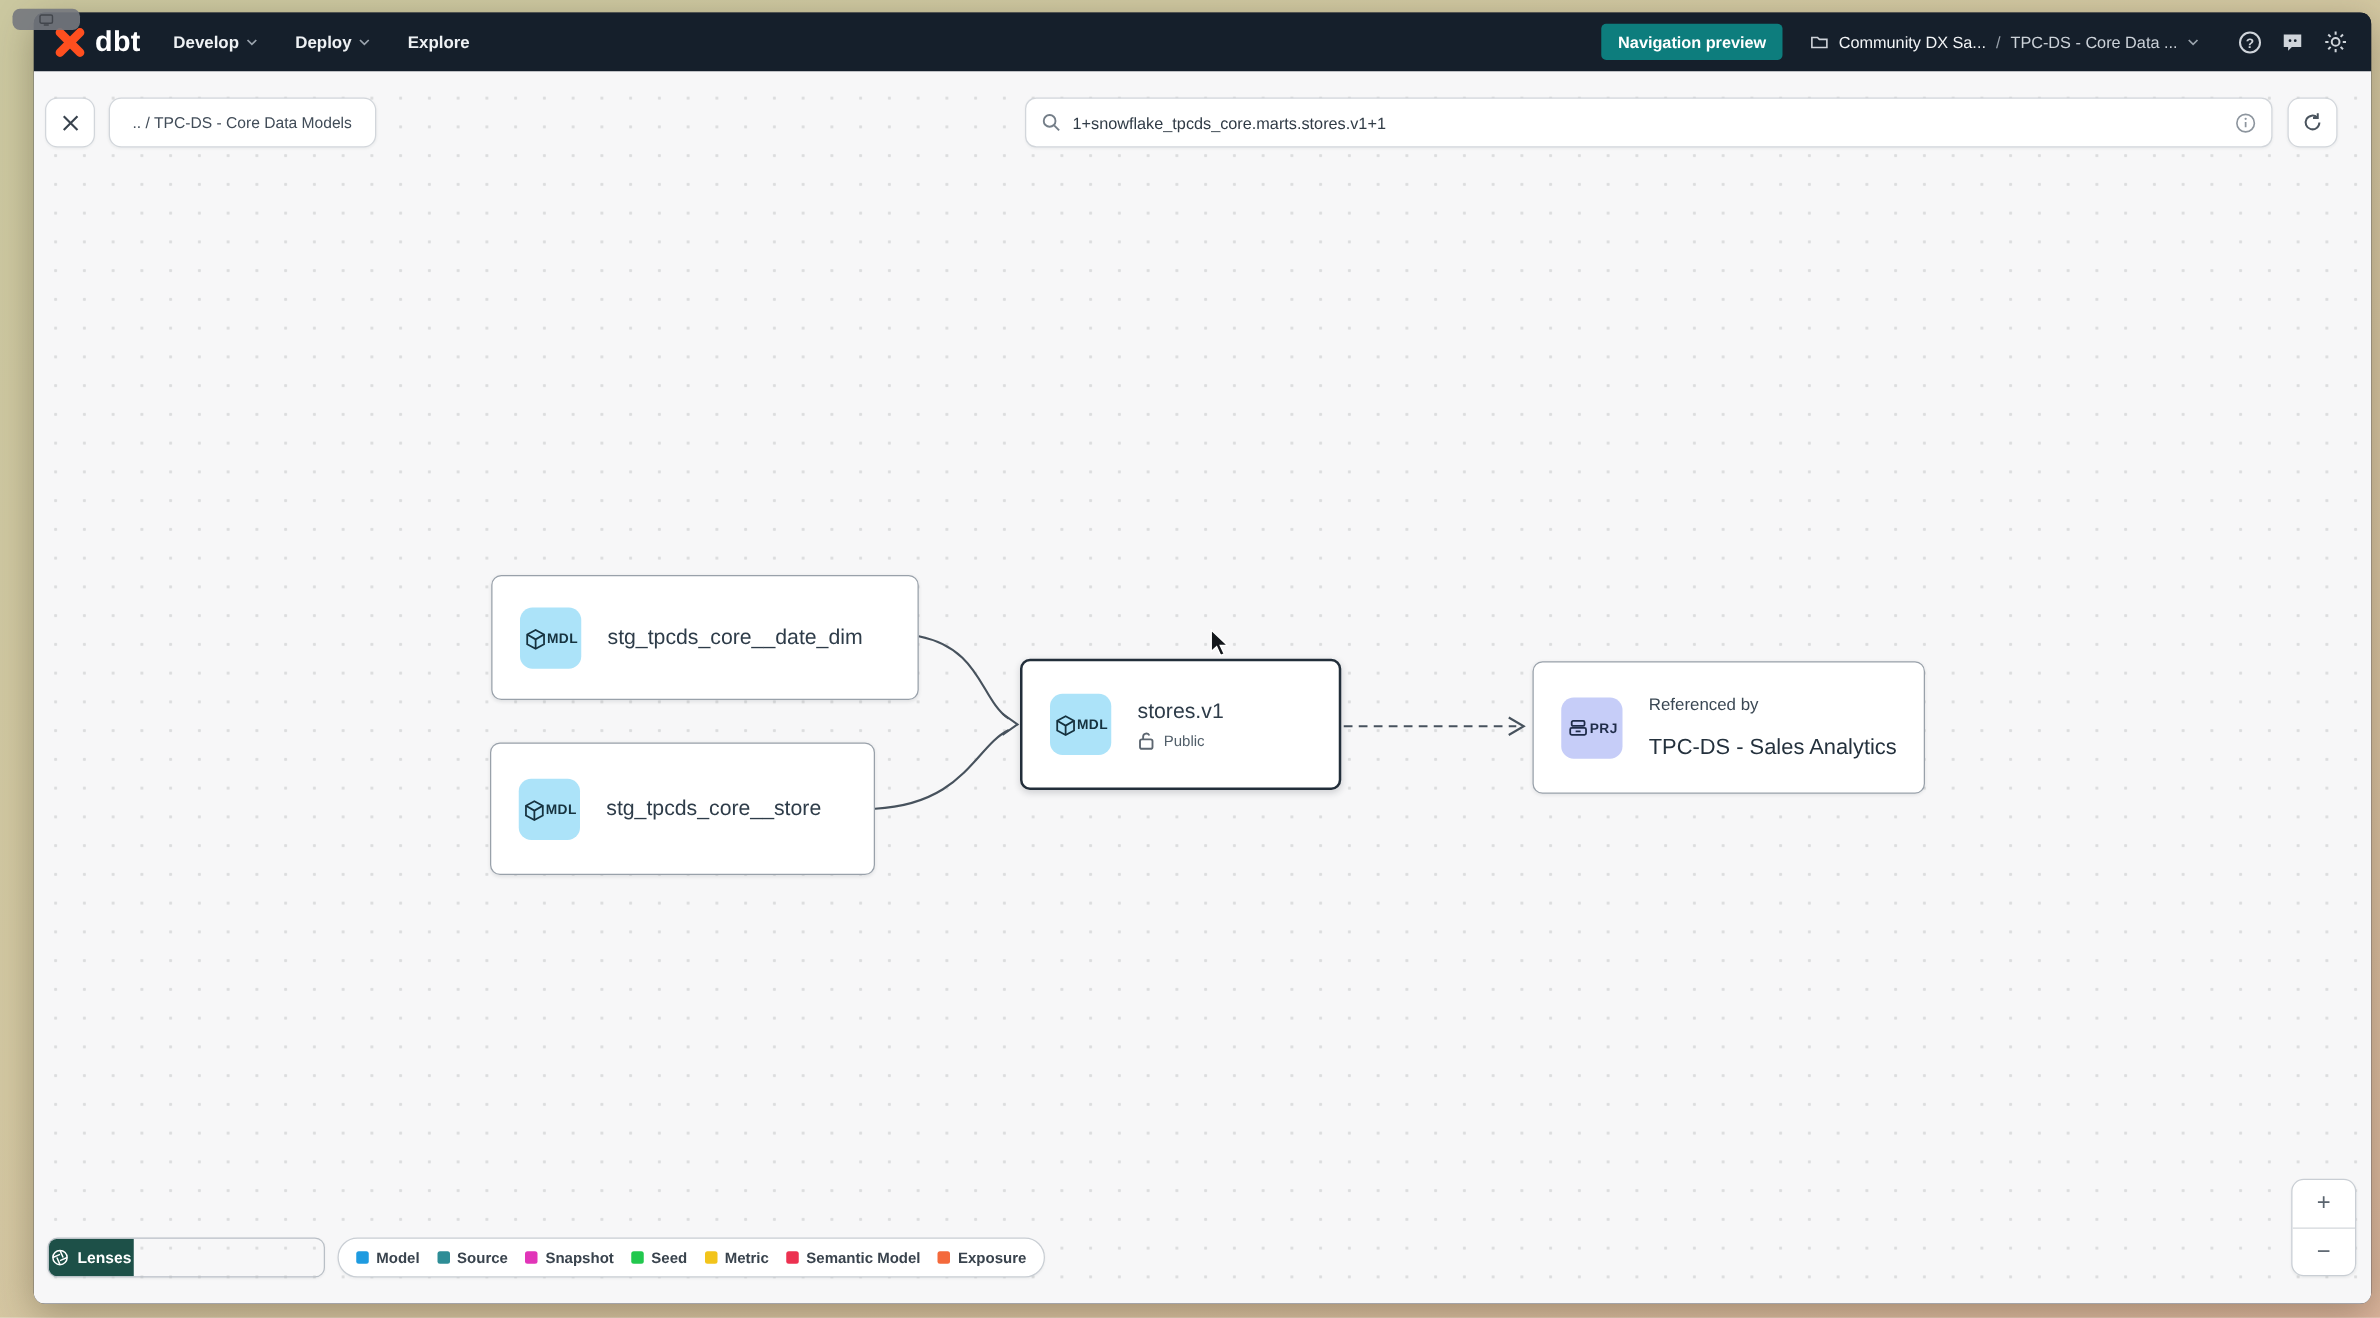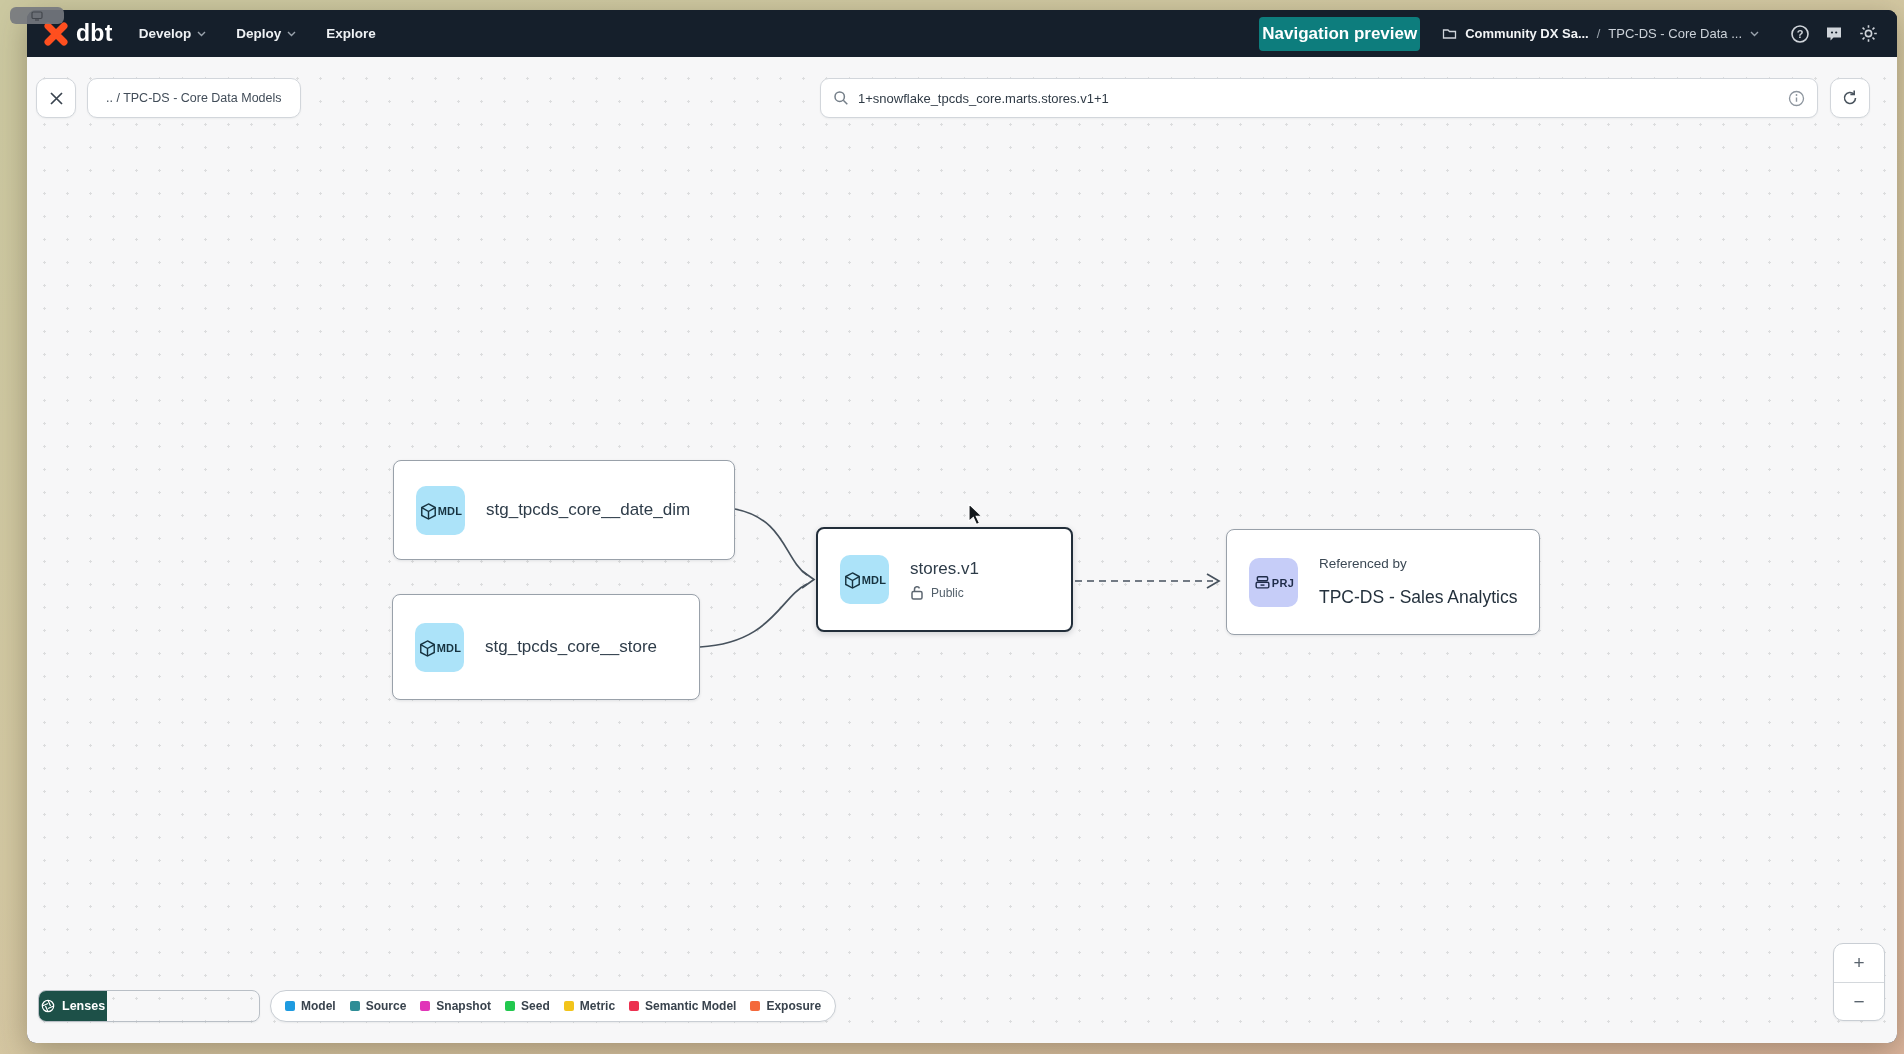--- a/index.html
+++ b/index.html
@@ -20,24 +20,24 @@
 
   
   .navbar { position:relative; height:47px; background:#151f2b; display:flex; align-items:center;
     padding:0 16px; color:#eef1f4; }
   .logo { display:flex; align-items:center; gap:7px; margin-right:26px; }
   .logo-mark { width:26px; height:26px; }
   .logo-text { font-size:23px; font-weight:700; color:#fff; letter-spacing:.3px; }
   .nav-item { display:flex; align-items:center; gap:6px; font-size:13.5px; font-weight:700;
     color:#eef1f4; margin-right:30px; cursor:pointer; }
   .nav-spacer { flex:1; }
-  .nav-badge { background:#0d7d7d; color:#fff; font-size:17px; font-weight:700;
-    padding:7px 3px; border-radius:4px; margin-right:22px; cursor:pointer; white-space:nowrap; }
+  .nav-badge { background:#0d7d7d; color:#fff; font-size:13px; font-weight:700;
+    padding:7px 13px; border-radius:4px; margin-right:22px; cursor:pointer; white-space:nowrap; }
   .nav-crumb { display:flex; align-items:center; gap:8px; font-size:13px; margin-right:20px; white-space:nowrap;}
-  .nav-crumb .acct { font-weight:700; color:#f2f4f6; }
+  .nav-crumb .acct { font-weight:400; color:#f2f4f6; }
   .nav-crumb .sep  { color:#9aa3ad; }
   .nav-crumb .proj { color:#ccd2d9; }
   .nav-iconbtn { display:flex; align-items:center; justify-content:center; width:26px; height:26px;
     margin-left:8px; cursor:pointer; }
 
   
   .app-body { position:relative; width:1870px; height:986px;
     background-color:#f7f7f8;
     background-image:radial-gradient(#dcddde 1.1px, transparent 1.2px);
     background-size:23px 23px; background-position:6px 10px; }

